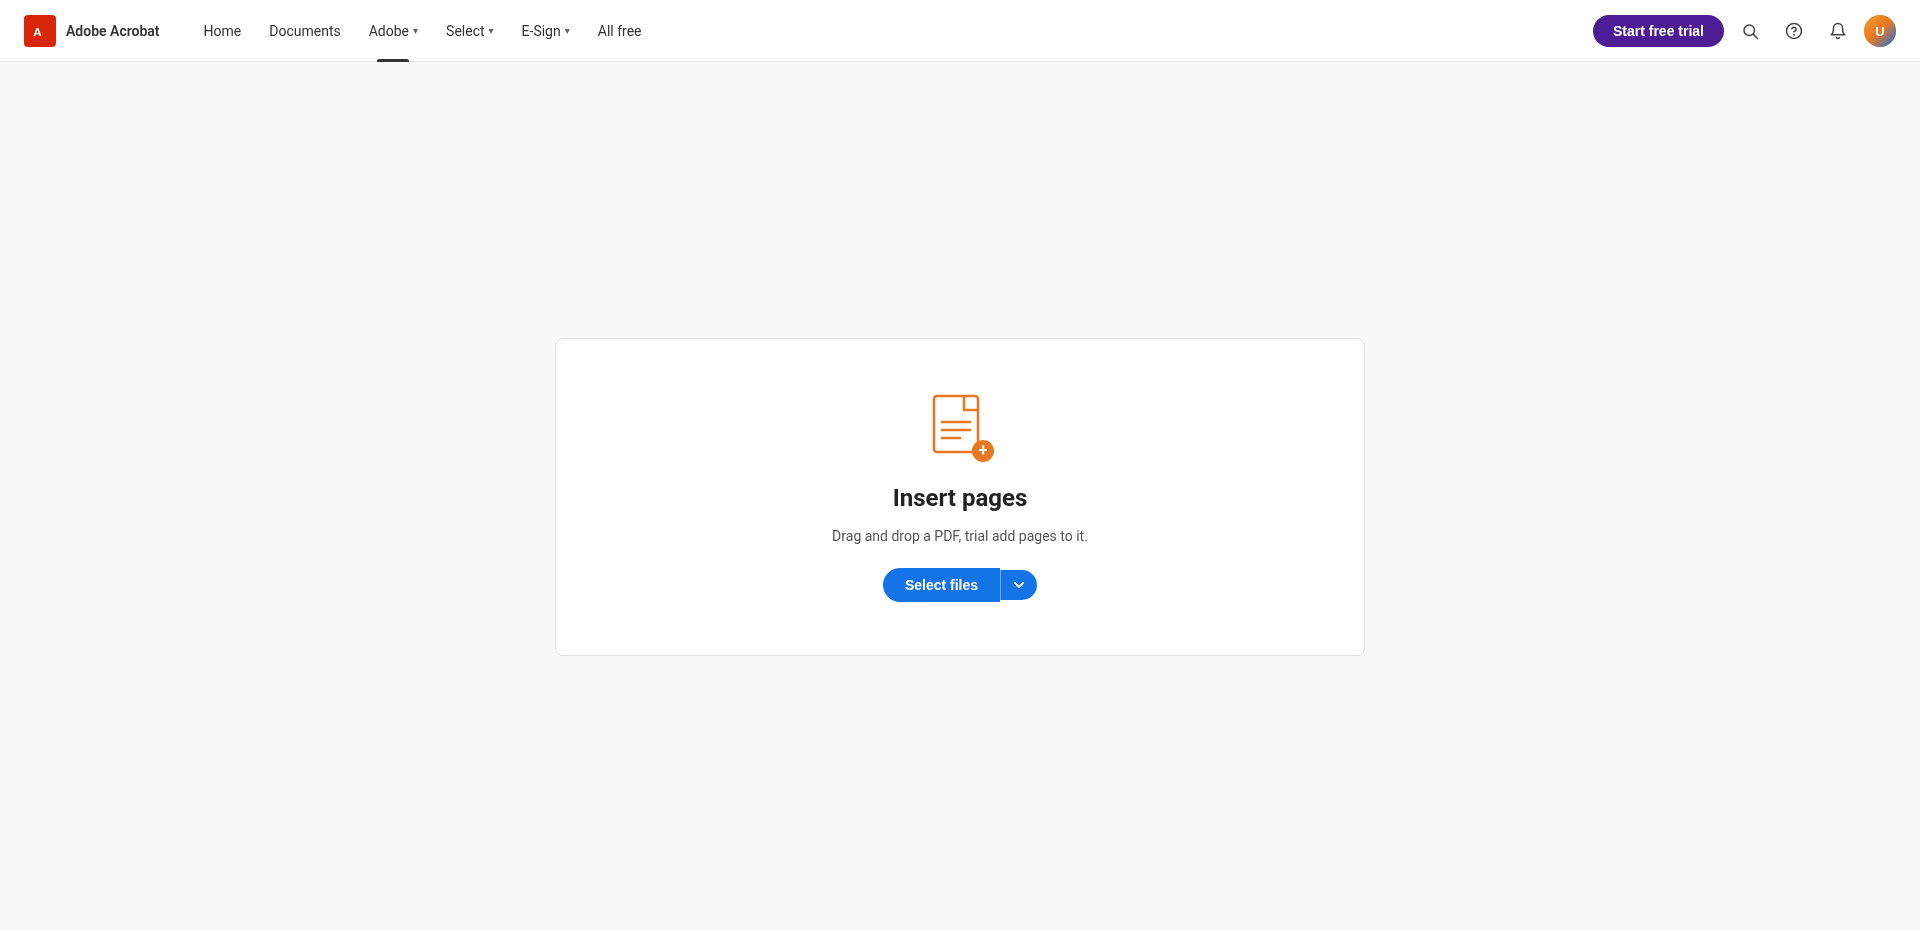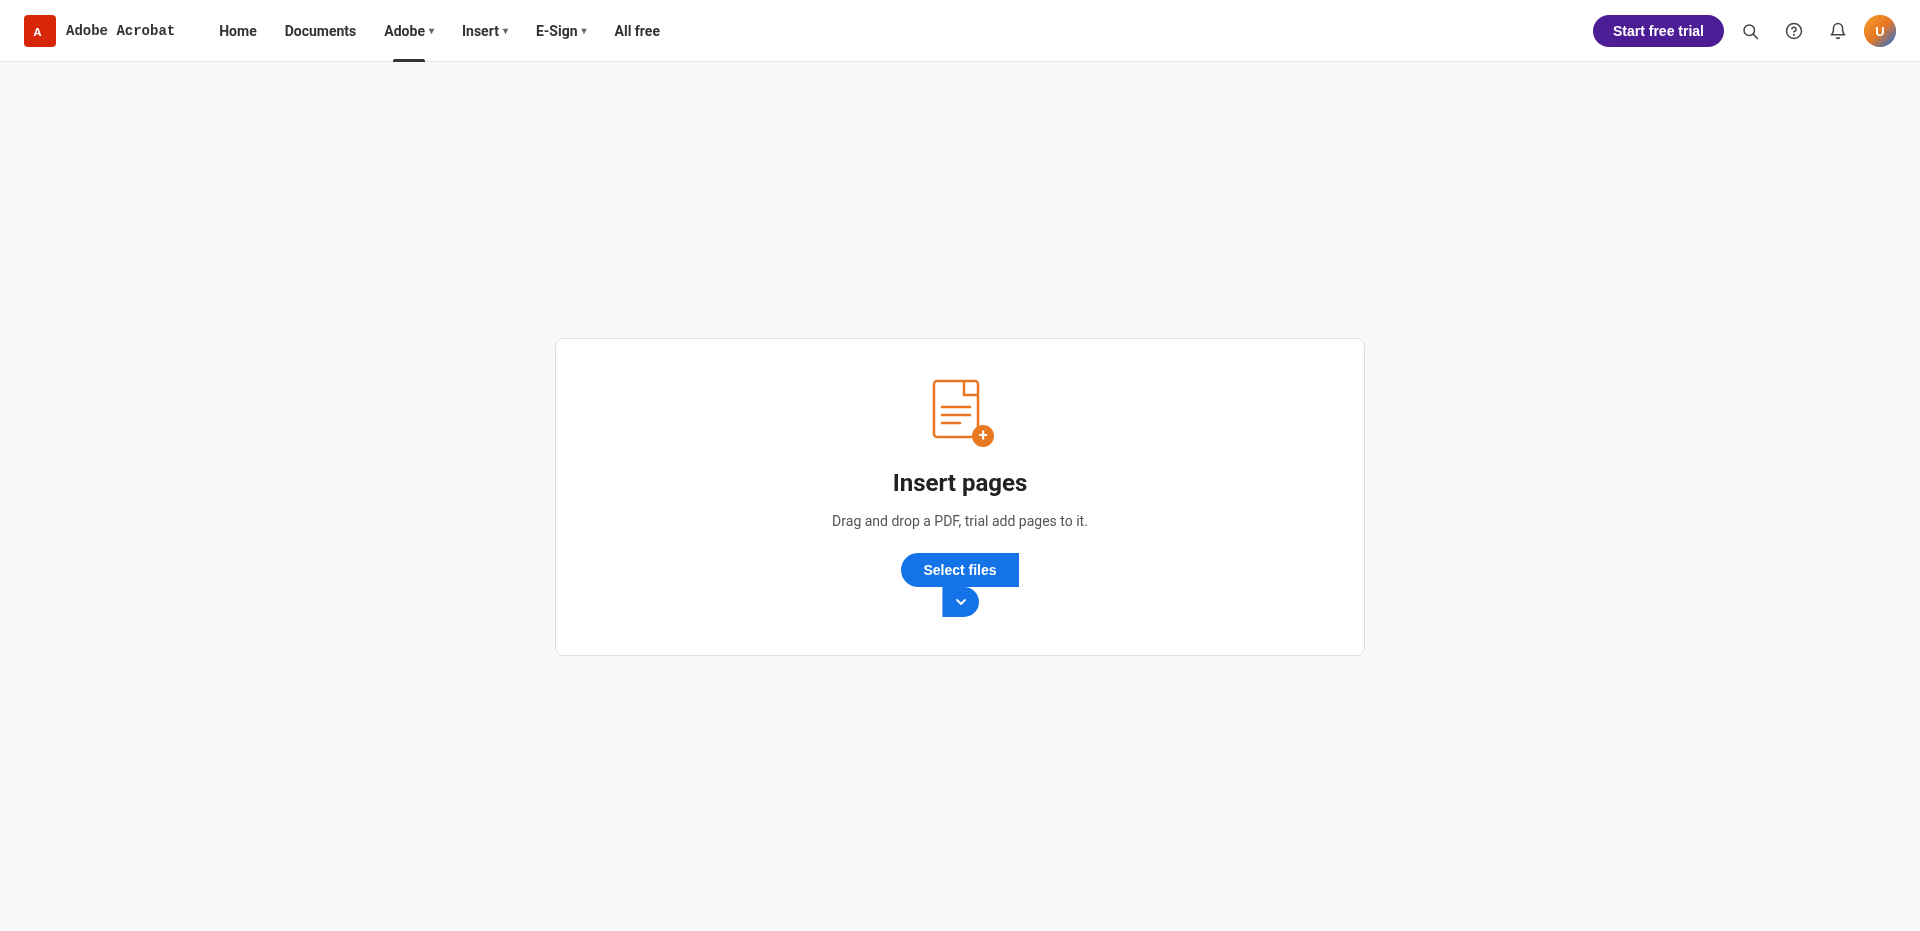--- a/index.html
+++ b/index.html
@@ -49,21 +49,20 @@
     .logo-icon svg {
       width: 20px;
       height: 20px;
     }
 
     .logo-text {
       font-size: 14px;
       font-weight: 600;
       color: #333;
       white-space: nowrap;
-      font-family: Liberation Mono, monospace;
     }
 
     nav {
       display: flex;
       align-items: center;
       gap: 4px;
       flex: 1;
     }
 
     .nav-item {
@@ -71,21 +70,20 @@
       align-items: center;
       gap: 4px;
       padding: 20px 12px;
       font-size: 14px;
       color: #333;
       cursor: pointer;
       border-radius: 4px;
       text-decoration: none;
       position: relative;
       height: 62px;
-      font-weight: bold;
     }
 
     .nav-item.active {
       color: #333;
     }
 
     .nav-item.active::after {
       content: '';
       position: absolute;
       bottom: 0;
@@ -210,21 +208,20 @@
 
     .insert-subtitle {
       font-size: 14px;
       color: #555;
     }
 
     .select-files-group {
       display: flex;
       align-items: center;
       margin-top: 8px;
-      flex-direction: column;
     }
 
     .btn-select {
       background-color: #1473e6;
       color: #ffffff;
       border: none;
       border-radius: 20px 0 0 20px;
       padding: 9px 22px;
       font-size: 14px;
       font-weight: 600;
@@ -263,21 +260,21 @@
       <span>Home</span>
     </a>
     <a class="nav-item" href="#">
       <span>Documents</span>
     </a>
     <a class="nav-item active" href="#">
       <span>Adobe</span>
       <span class="nav-chevron">▾</span>
     </a>
     <a class="nav-item" href="#">
-      <span>Insert</span>
+      <span>Select</span>
       <span class="nav-chevron">▾</span>
     </a>
     <a class="nav-item" href="#">
       <span>E-Sign</span>
       <span class="nav-chevron">▾</span>
     </a>
     <a class="nav-item" href="#">
       <span>All free</span>
     </a>
   </nav>

